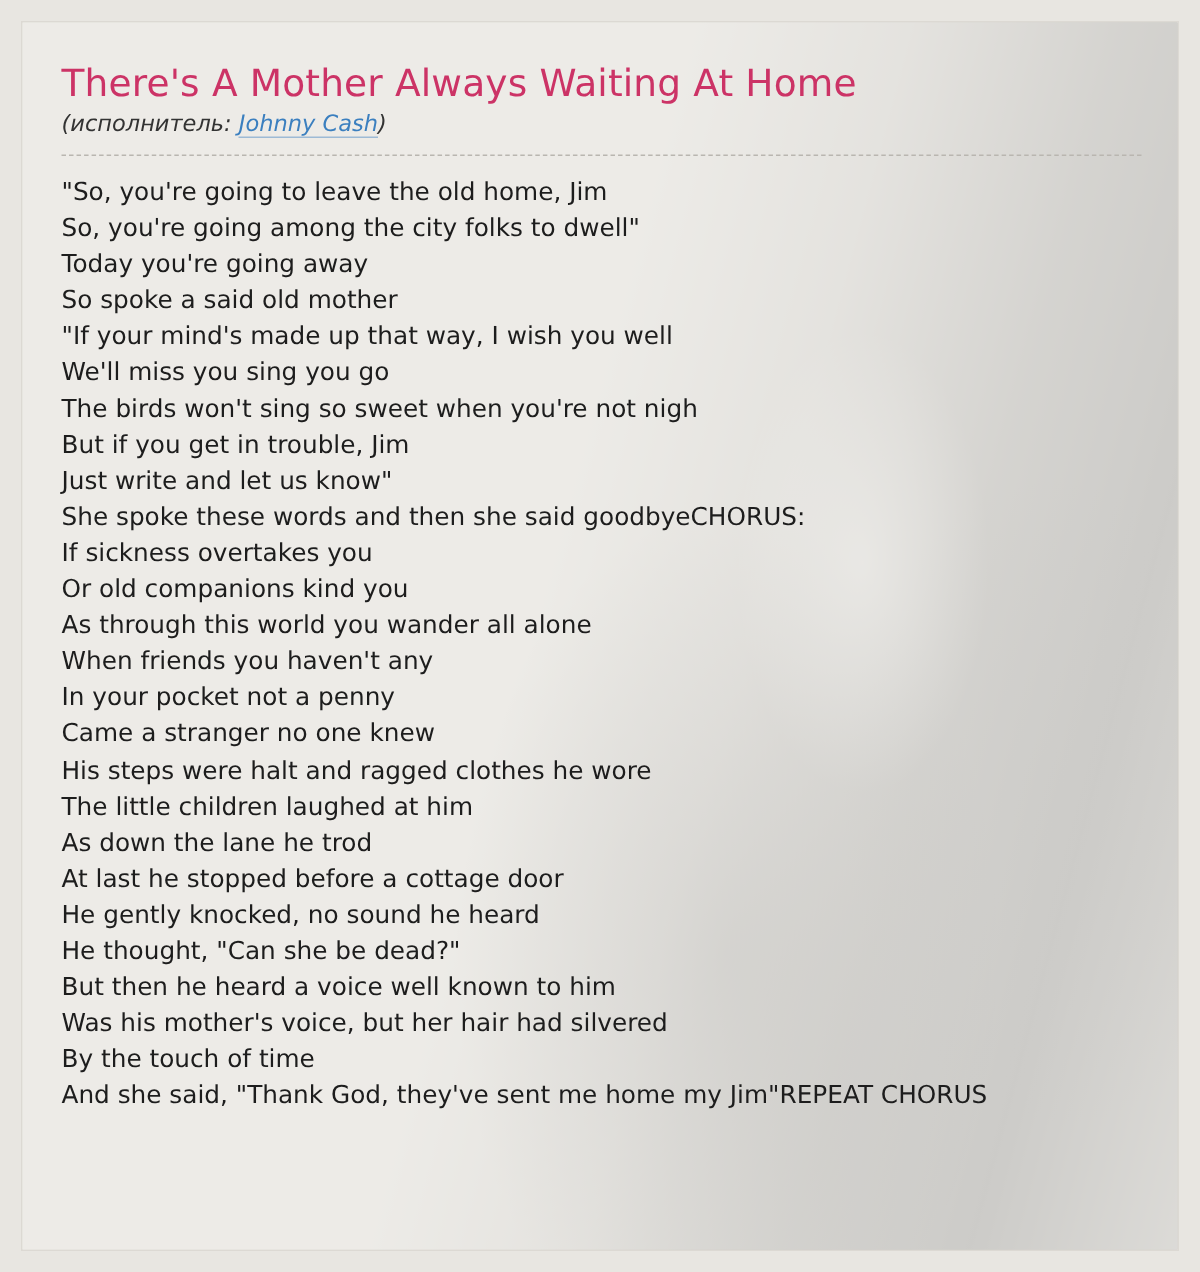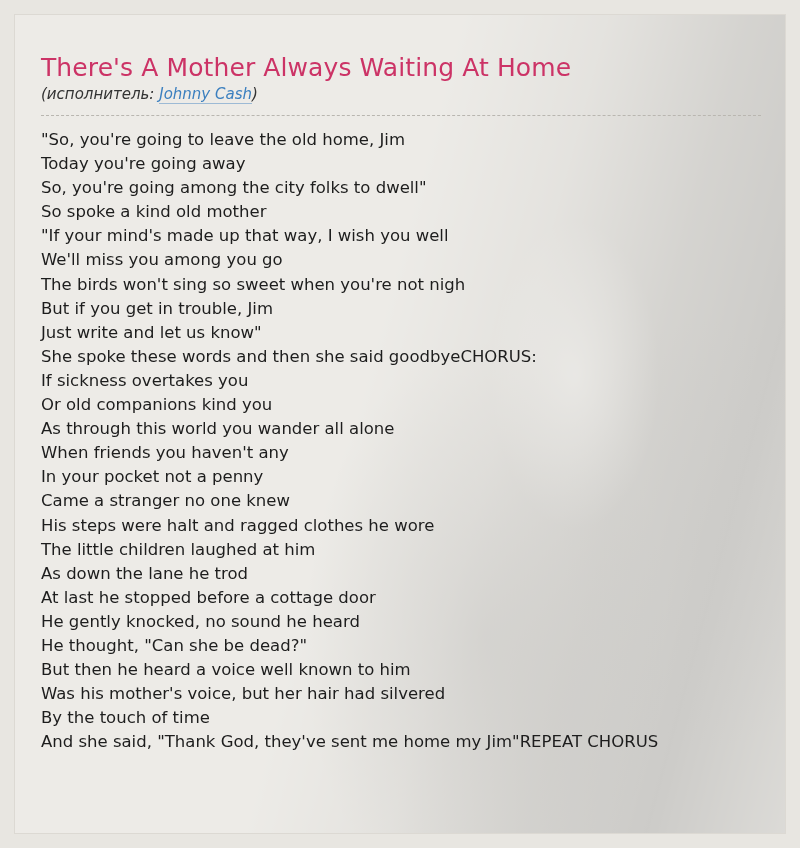--- a/index.html
+++ b/index.html
@@ -41,21 +41,21 @@
     position: absolute;
     left: 0;
     top: 0;
     width: 100%;
     height: 100%;
     background: rgba(237,236,232,0.72);
   }
   .content {
     position: absolute;
     left: 0;
-    top: 12px;
+    top: 0;
     width: 100%;
     height: 100%;
     padding: 26px 24px 0 26px;
     box-sizing: border-box;
   }
   .song-title {
     color: #cc3366;
     font-size: 25px;
     line-height: 30px;
     font-weight: normal;
@@ -106,25 +106,25 @@
 
     <p class="performer-line">
       <span class="performer-label">(исполнитель:</span>
       <a href="#" class="performer-link">Johnny Cash</a><span>)</span>
     </p>
 
     <hr class="divider">
 
     <div class="lyrics">
       <span class="line">"So, you're going to leave the old home, Jim</span>
+      <span class="line">So, you're going among the city folks to dwell"</span>
       <span class="line">Today you're going away</span>
-      <span class="line">So, you're going among the city folks to dwell"</span>
-      <span class="line">So spoke a kind old mother</span>
+      <span class="line">So spoke a said old mother</span>
       <span class="line">"If your mind's made up that way, I wish you well</span>
-      <span class="line">We'll miss you among you go</span>
+      <span class="line">We'll miss you sing you go</span>
       <span class="line">The birds won't sing so sweet when you're not nigh</span>
       <span class="line">But if you get in trouble, Jim</span>
       <span class="line">Just write and let us know"</span>
       <span class="line">She spoke these words and then she said goodbyeCHORUS:</span>
       <span class="line">If sickness overtakes you</span>
       <span class="line">Or old companions kind you</span>
       <span class="line">As through this world you wander all alone</span>
       <span class="line">When friends you haven't any</span>
       <span class="line">In your pocket not a penny</span>
       <span class="line">Came a stranger no one knew</span>

